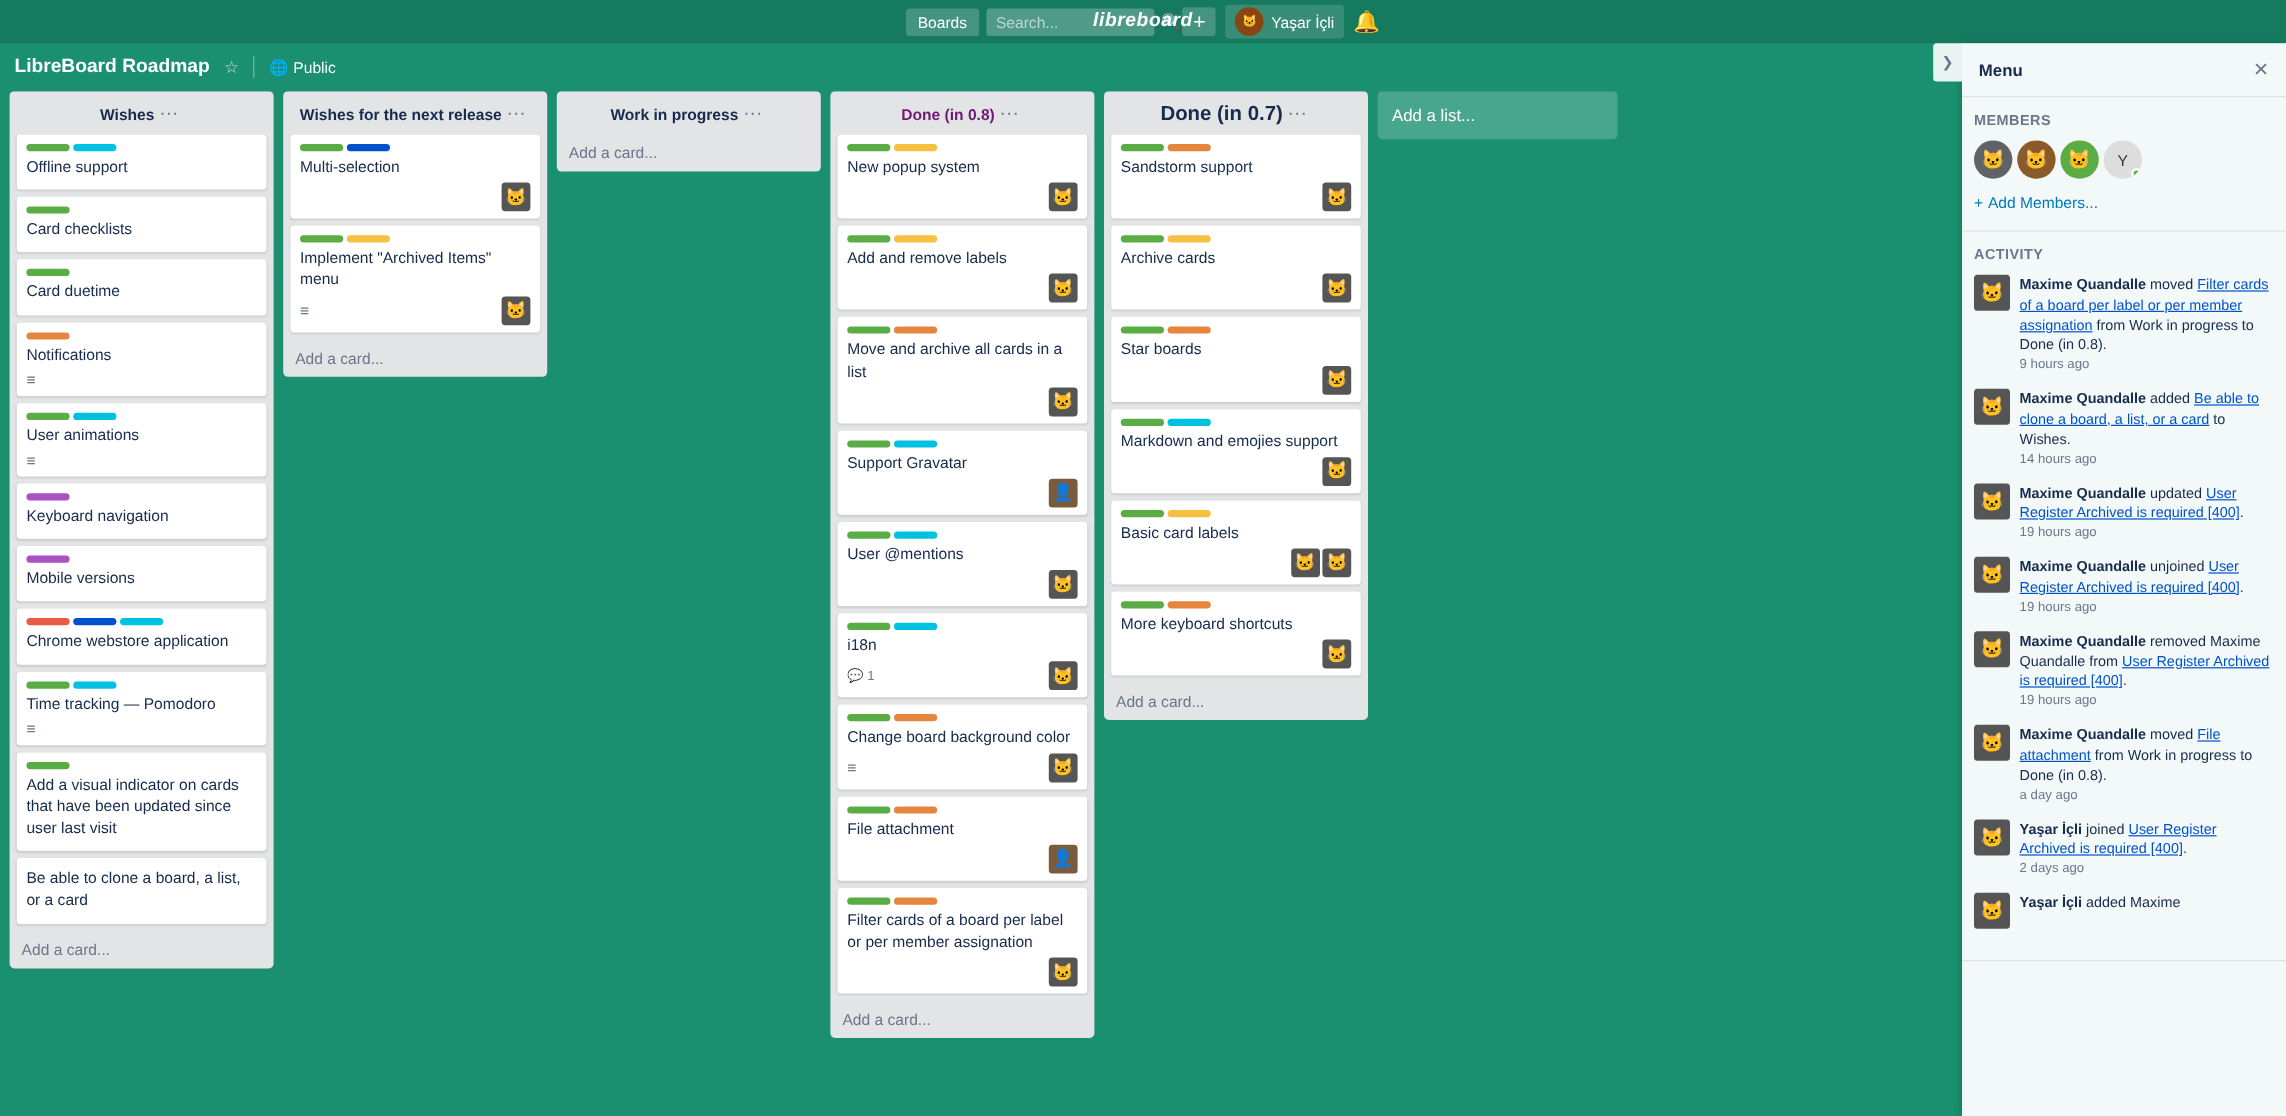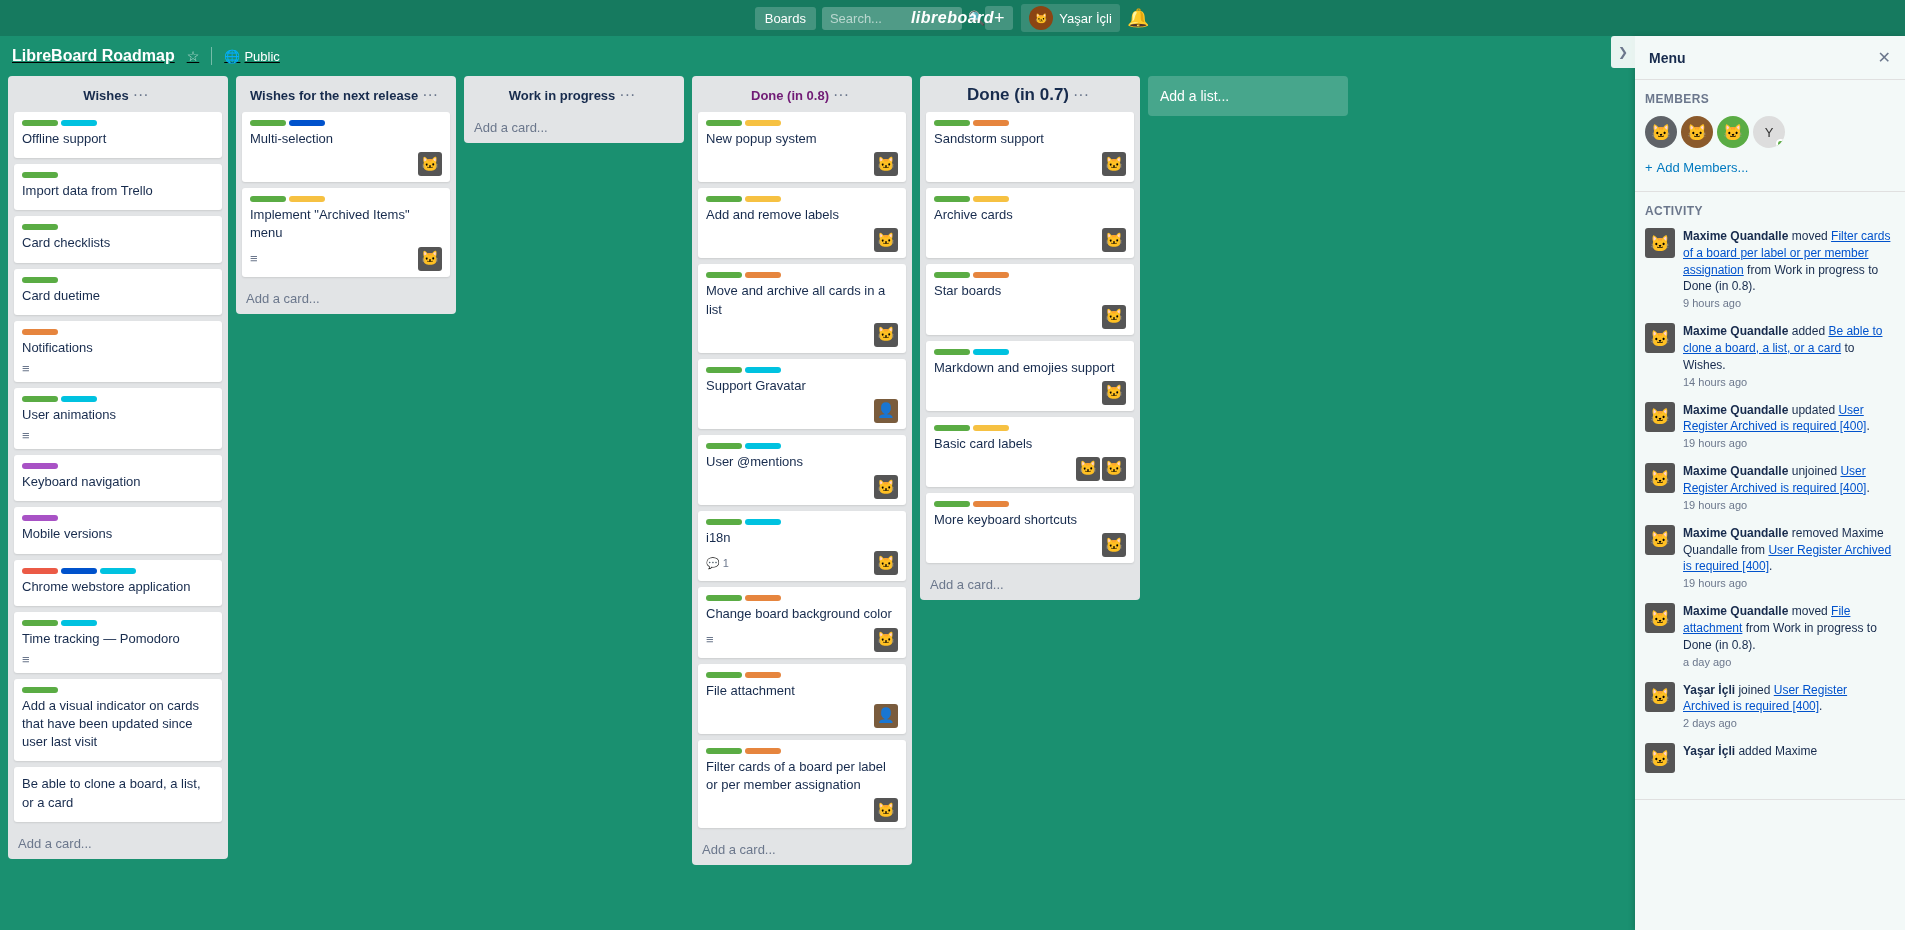--- a/index.html
+++ b/index.html
@@ -84,21 +84,20 @@
       background: none; border: none; color: #fff; cursor: pointer; font-size: 18px;
     }
 
     
     .board-header {
       height: 40px;
       display: flex;
       align-items: center;
       padding: 0 12px;
       gap: 12px;
-      text-decoration: underline;
     }
     .board-title {
       color: #fff;
       font-size: 16px;
       font-weight: 700;
     }
     .star-icon { color: rgba(255,255,255,0.7); cursor: pointer; font-size: 14px; }
     .divider-v { width: 1px; height: 18px; background: rgba(255,255,255,0.4); }
     .visibility-btn {
       display: flex; align-items: center; gap: 4px;
@@ -334,29 +333,20 @@
           </div>
           <div class="card-title">Offline support</div>
           <div class="card-footer">
             <div class="card-meta"></div>
           </div>
         </div>
         <div class="card">
           <div class="card-labels">
             <div class="label" style="background: rgb(90, 172, 68);"></div>
           </div>
-          <div class="card-title">Import data from Trello</div>
-          <div class="card-footer">
-            <div class="card-meta"></div>
-          </div>
-        </div>
-        <div class="card">
-          <div class="card-labels">
-            <div class="label" style="background: rgb(90, 172, 68);"></div>
-          </div>
           <div class="card-title">Card checklists</div>
           <div class="card-footer">
             <div class="card-meta"></div>
           </div>
         </div>
         <div class="card">
           <div class="card-labels">
             <div class="label" style="background: rgb(90, 172, 68);"></div>
           </div>
           <div class="card-title">Card duetime</div>

